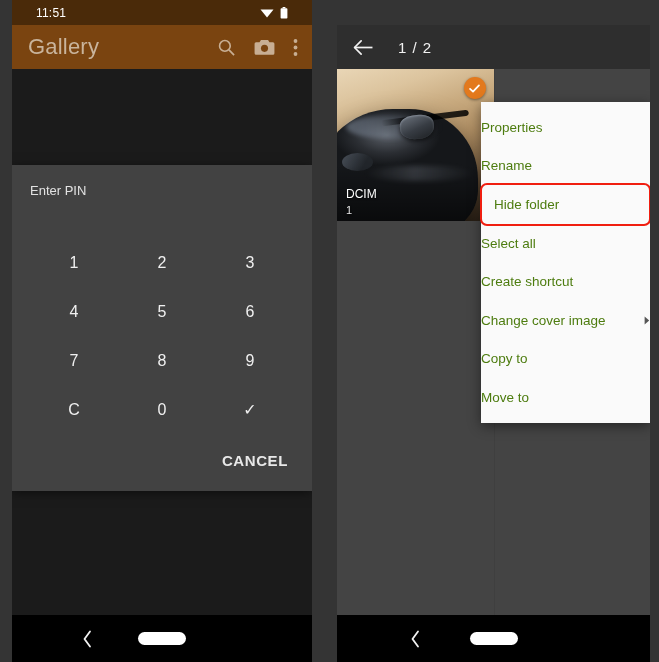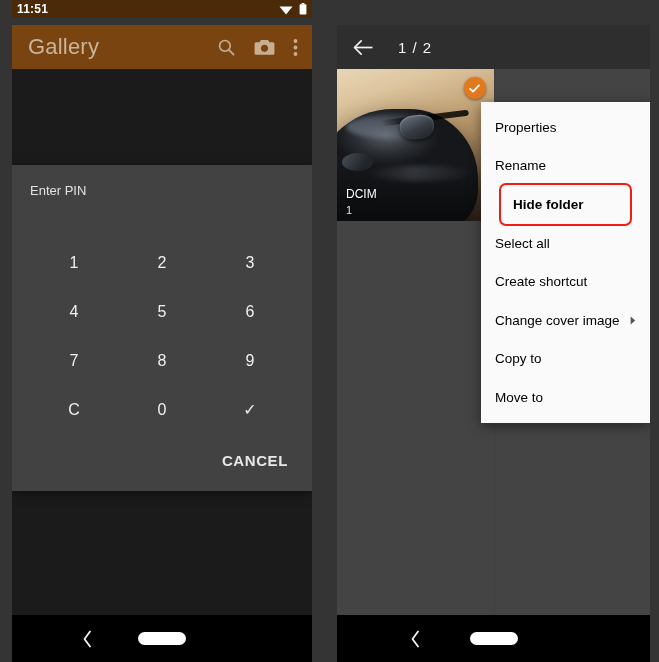--- a/index.html
+++ b/index.html
@@ -11,23 +11,23 @@
   }
   #stage { position:relative; width:659px; height:662px; background:#343434; }
 
   
   .panel { position:absolute; top:0; overflow:hidden; }
   #panel-left  { left:12px;  width:300px; height:662px; }
   #panel-right { left:337px; width:313px; height:662px; }
 
   
   .statusbar {
-    position:absolute; left:0; top:0; width:100%; height:18px;
-    display:flex; align-items:center; padding:0 5px;
-    font-size:12px; font-weight:bold; color:#fff;
+    position:absolute; left:0; top:0; width:100%; height:25px;
+    display:flex; align-items:center; padding:0 24px;
+    font-size:12px; font-weight:normal; color:#fff;
   }
   #sb-left  { background:#4a2a09; }
   #sb-right { background:#6d28d9;margin-top:29px; }
   .sb-time { letter-spacing:.2px; }
   .sb-spacer { flex:1; }
   .sb-icons { display:flex; align-items:center; gap:6px; }
 
   .toolbar {
     position:absolute; left:0; top:25px; width:100%; height:44px;
     display:flex; align-items:center; padding:0 8px;
@@ -140,26 +140,26 @@
 
   
   .popup {
     position:absolute; left:144px; top:33px; width:169px;
     background:#fafafa; z-index:30;
     box-shadow:0 3px 12px rgba(0,0,0,.45);
     padding:6px 0;
   }
   .menu-item {
     position:relative; height:38.6px; display:flex; align-items:center;
-    padding:0 14px; font-size:13.5px; color:#000000; cursor:pointer;
+    padding:0 0; font-size:13.5px; color:#4d7c0f; cursor:pointer;
   }
   .menu-item .mi-arrow { margin-left:auto; }
   .menu-item.highlighted {
     outline:2px solid #f01e10; border-radius:5px;
-    margin:0 20px; padding-left:12px;font-weight:bold;
+    margin:0 1px; padding-left:12px;
   }
 
   
   .navbar {
     position:absolute; left:0; bottom:0; width:100%; height:47px;
     background:#000; display:flex; align-items:center;
   }
   .nav-back {
     position:absolute; left:0; width:50%; display:flex;
     align-items:center; justify-content:center; cursor:pointer;

